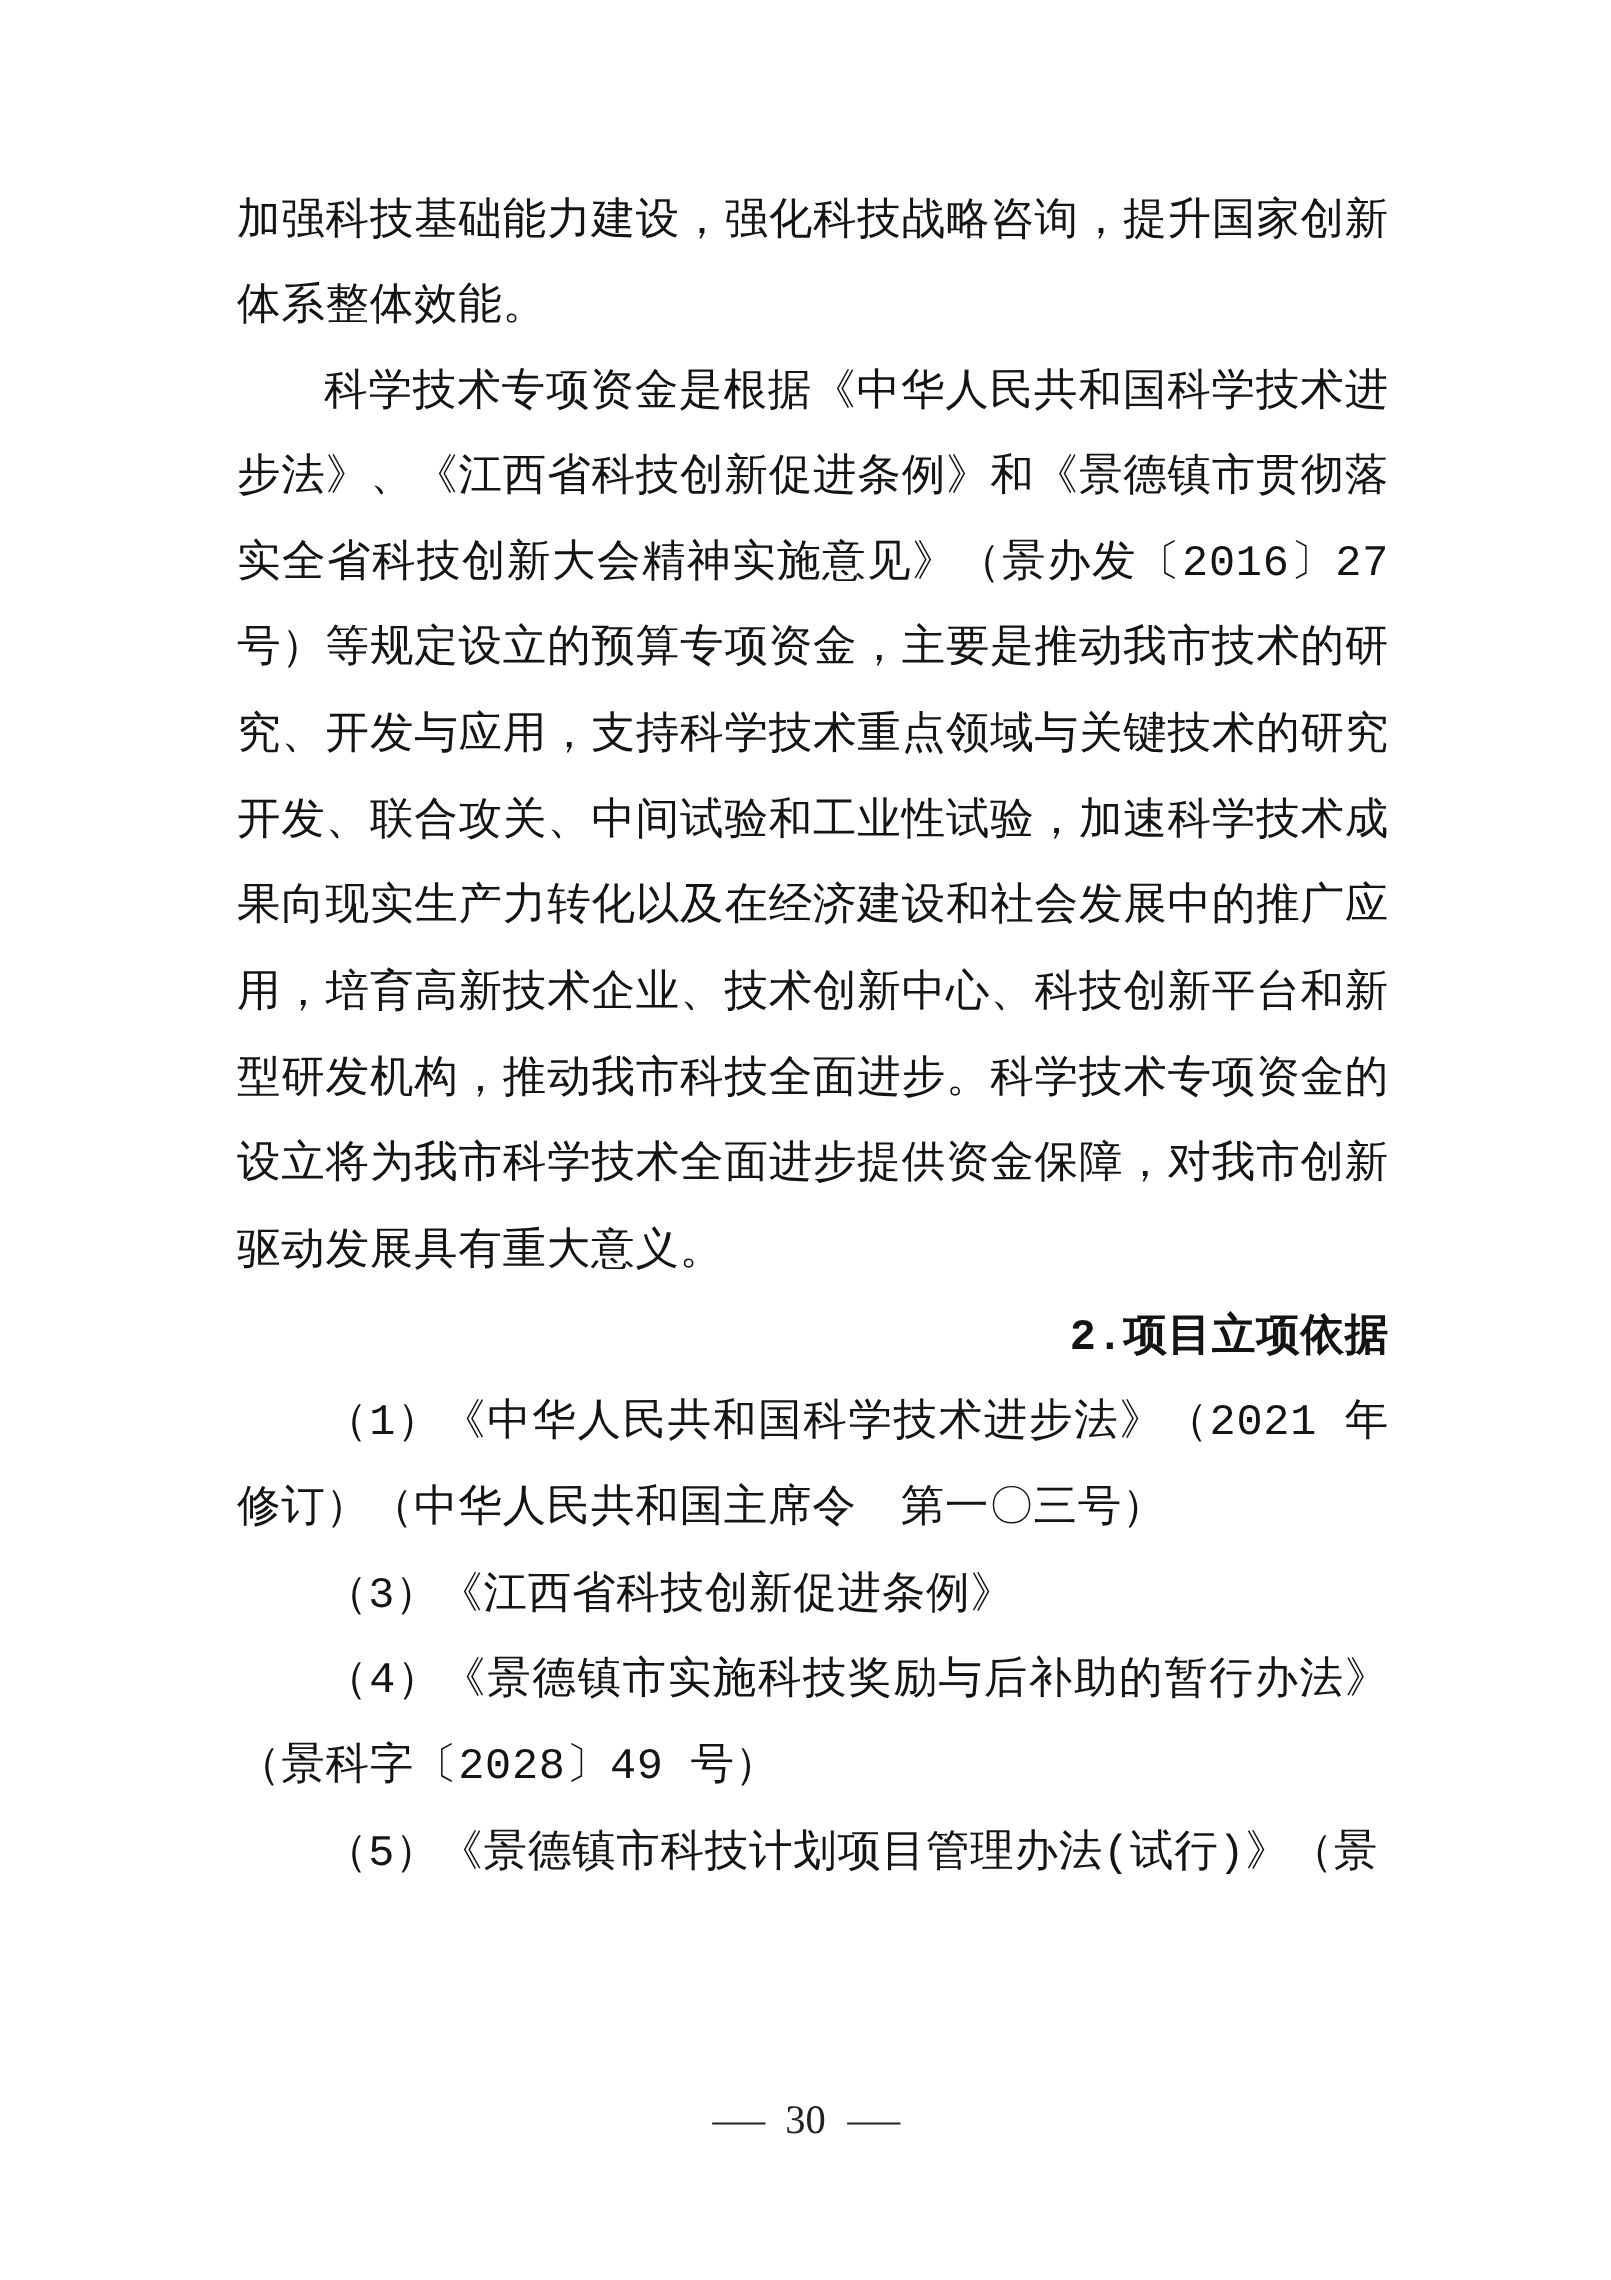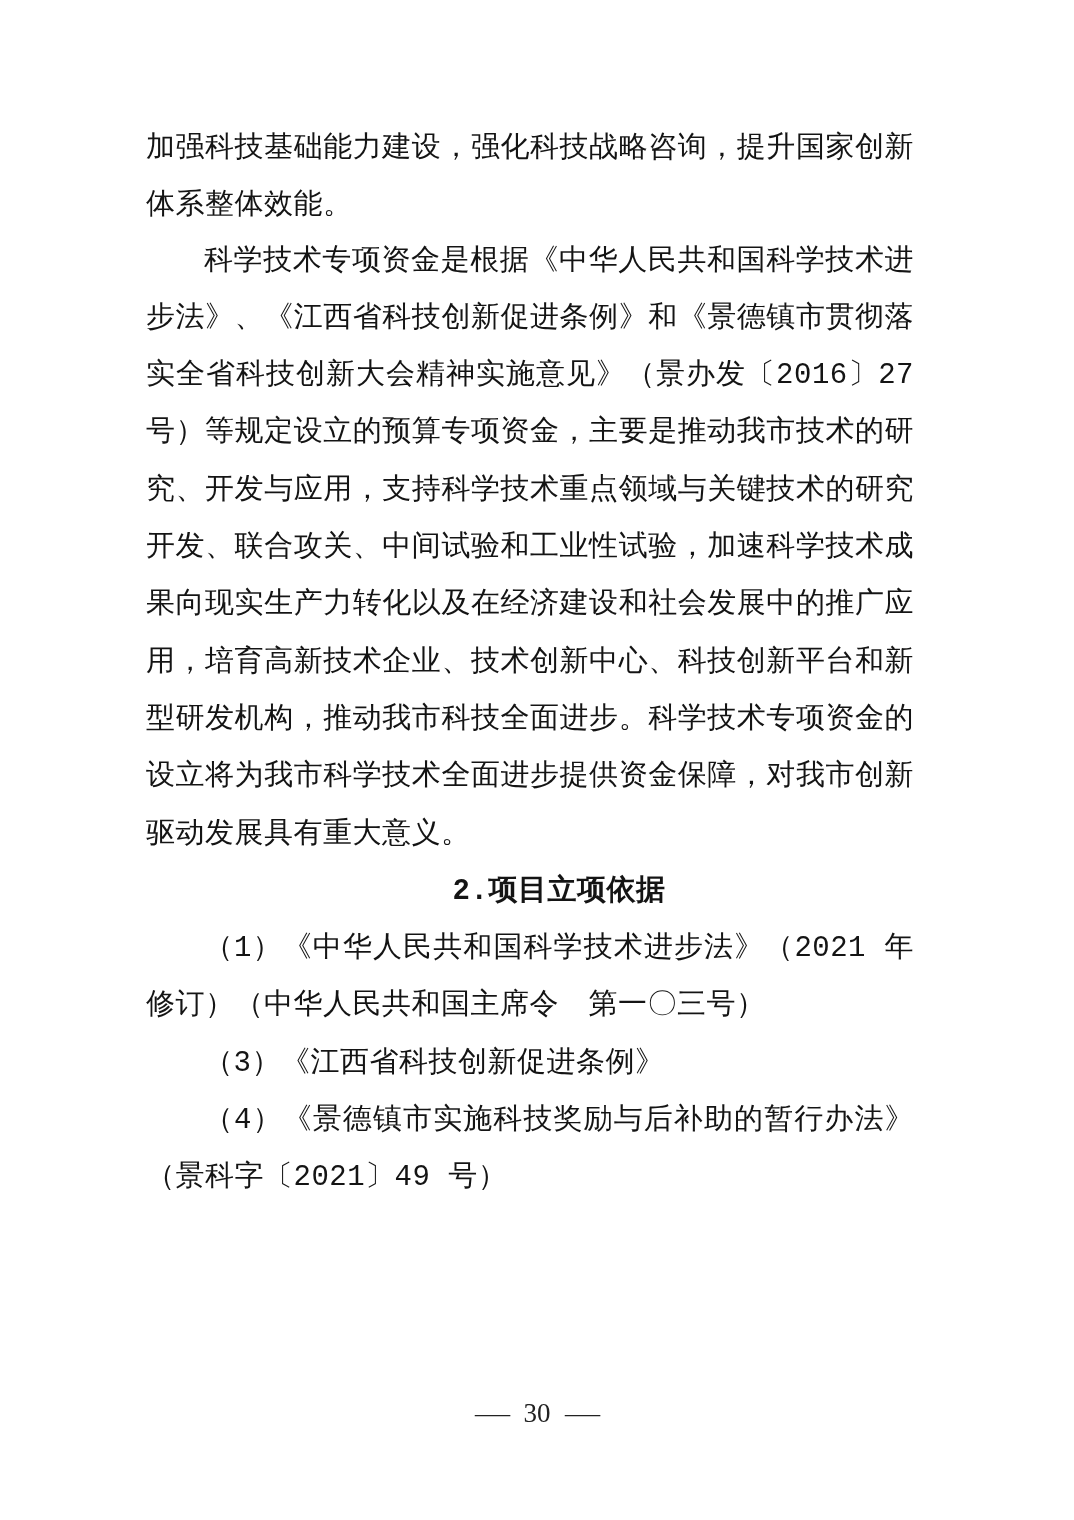--- a/index.html
+++ b/index.html
@@ -15,40 +15,40 @@
     font-family: "Liberation Serif", "DejaVu Serif", serif;
     color: #141414;
   }
   .page {
     position: absolute;
     inset: 0;
     background: #ffffff;
   }
   .doc-content {
     position: absolute;
-    left: 146px;
+    left: 158px;
     top: 118px;
     width: 768px;
   }
   .doc-content p {
     margin: 0;
     font-size: 29px;
     line-height: 57.3px;
     text-align: justify;
     text-justify: inter-ideograph;
     letter-spacing: 0.5px;
     word-break: break-all;
   }
   .doc-content p.indent {
     text-indent: 2em;
     font-family: Liberation Mono, monospace;
   }
   .doc-content p.heading {
     font-weight: bold;
-    text-align: center;
+    text-align: right;
   }
   .page-footer {
     position: absolute;
     left: 0;
     top: 1398px;
     width: 100%;
     display: flex;
     justify-content: center;
     align-items: center;
     gap: 18px;
@@ -64,21 +64,22 @@
 <body>
 
 <div class="page">
 
   <main class="doc-content" id="doc-body">
       <p class="">加强科技基础能力建设，强化科技战略咨询，提升国家创新体系整体效能。</p>
       <p class="indent">科学技术专项资金是根据《中华人民共和国科学技术进步法》、《江西省科技创新促进条例》和《景德镇市贯彻落实全省科技创新大会精神实施意见》（景办发〔2016〕27 号）等规定设立的预算专项资金，主要是推动我市技术的研究、开发与应用，支持科学技术重点领域与关键技术的研究开发、联合攻关、中间试验和工业性试验，加速科学技术成果向现实生产力转化以及在经济建设和社会发展中的推广应用，培育高新技术企业、技术创新中心、科技创新平台和新型研发机构，推动我市科技全面进步。科学技术专项资金的设立将为我市科学技术全面进步提供资金保障，对我市创新驱动发展具有重大意义。</p>
       <p class="indent heading">2.项目立项依据</p>
       <p class="indent">（1）《中华人民共和国科学技术进步法》（2021 年修订）（中华人民共和国主席令　第一〇三号）</p>
       <p class="indent">（3）《江西省科技创新促进条例》</p>
-      <p class="indent">（4）《景德镇市实施科技奖励与后补助的暂行办法》（景科字〔2021〕49 号）</p>
+      <p class="indent">（4）《景德镇市实施科技奖励与后补助的暂行办法》（景科字〔2028〕49 号）</p>
+      <p class="indent">（5）《景德镇市科技计划项目管理办法(试行)》（景</p>
     </main>
 
   <footer class="page-footer">
     <span class="dash">—</span>
     <span class="num">30</span>
     <span class="dash">—</span>
   </footer>
 
 </div>
 

